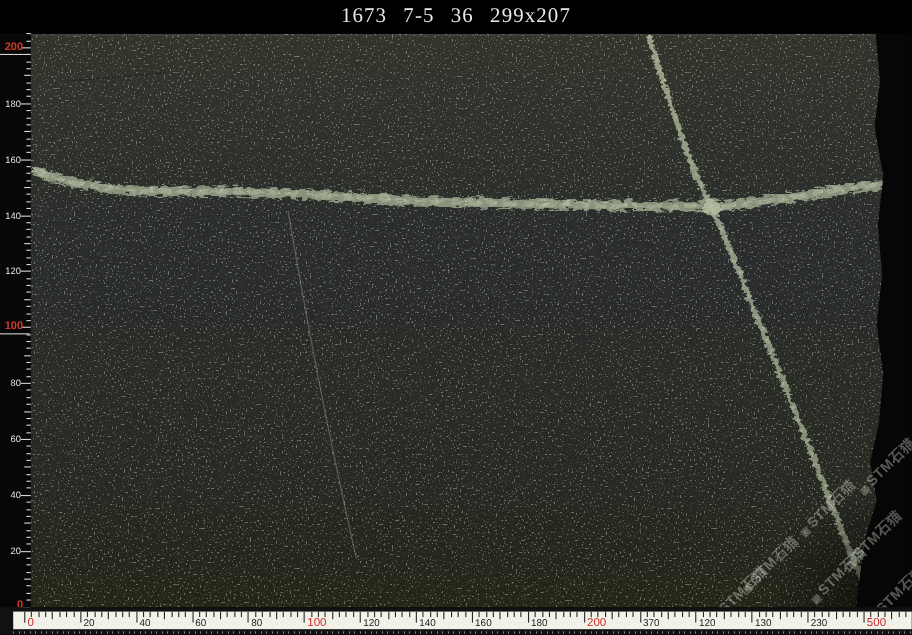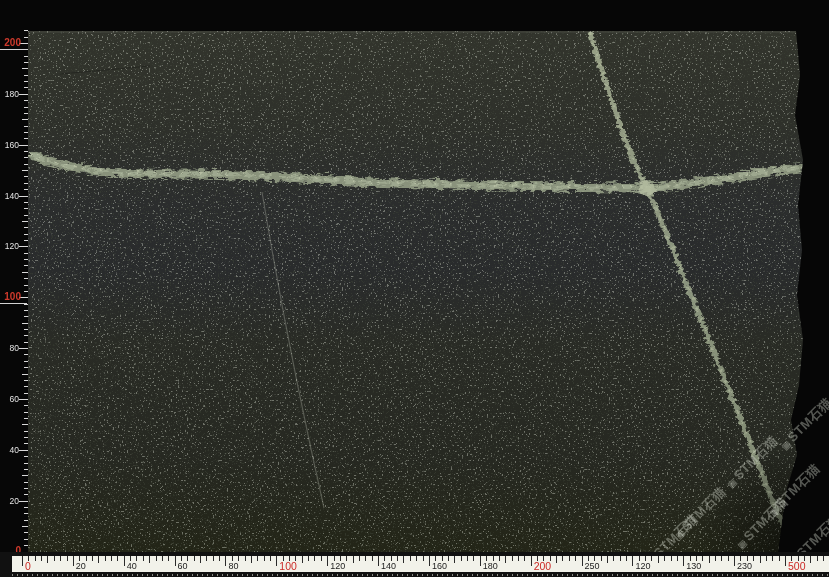--- a/index.html
+++ b/index.html
@@ -115,20 +115,23 @@
   <div class="wm-layer">
       <div class="wm" style="left: 806px; top: 424px;"><span class="logo">▣</span><span>STM石猫</span></div>
       <div class="wm" style="left: 752px; top: 462px;"><span class="logo">▣</span><span>STM石猫</span></div>
       <div class="wm" style="left: 794px; top: 490px;"><span class="logo">▣</span><span>STM石猫</span></div>
       <div class="wm" style="left: 700px; top: 513px;"><span class="logo">▣</span><span>STM石猫</span></div>
       <div class="wm" style="left: 762px; top: 523px;"><span class="logo">▣</span><span>STM石猫</span></div>
       <div class="wm" style="left: 672px; top: 540px;"><span class="logo">▣</span><span>STM石猫</span></div>
       <div class="wm" style="left: 815px; top: 540px;"><span class="logo">▣</span><span>STM石猫</span></div>
     </div>
 
+  <div class="titlebar">
+    <span class="title">1673 7-5 36 299x207</span>
+  </div>
 
   <div class="left-ruler">
       <div class="lr-tick" style="top: 521.5px; left: 19px; width: 9px;"></div>
       <div class="lr-tick" style="top: 515.144px; left: 24px; width: 4px;"></div>
       <div class="lr-tick" style="top: 508.788px; left: 24px; width: 4px;"></div>
       <div class="lr-tick" style="top: 502.431px; left: 24px; width: 4px;"></div>
       <div class="lr-tick" style="top: 496.075px; left: 22px; width: 6px;"></div>
       <div class="lr-tick" style="top: 489.719px; left: 24px; width: 4px;"></div>
       <div class="lr-tick" style="top: 483.362px; left: 24px; width: 4px;"></div>
       <div class="lr-tick" style="top: 477.006px; left: 24px; width: 4px;"></div>
@@ -356,21 +359,21 @@
         <div class="br-label" style="left: 63.866px;">20</div>
         <div class="br-label" style="left: 114.732px;">40</div>
         <div class="br-label" style="left: 165.598px;">60</div>
         <div class="br-label" style="left: 216.464px;">80</div>
         <div class="br-label red" style="left: 267.33px;">100</div>
         <div class="br-label" style="left: 318.196px;">120</div>
         <div class="br-label" style="left: 369.062px;">140</div>
         <div class="br-label" style="left: 419.928px;">160</div>
         <div class="br-label" style="left: 470.794px;">180</div>
         <div class="br-label red" style="left: 521.66px;">200</div>
-        <div class="br-label" style="left: 572.526px;">250</div>
+        <div class="br-label" style="left: 572.526px;">370</div>
         <div class="br-label" style="left: 623.392px;">120</div>
         <div class="br-label" style="left: 674.258px;">130</div>
         <div class="br-label" style="left: 725.124px;">230</div>
         <div class="br-label red" style="left: 775.99px;">500</div>
       </div>
     <div class="br-dots"></div>
   </div>
 
 </div>
 

